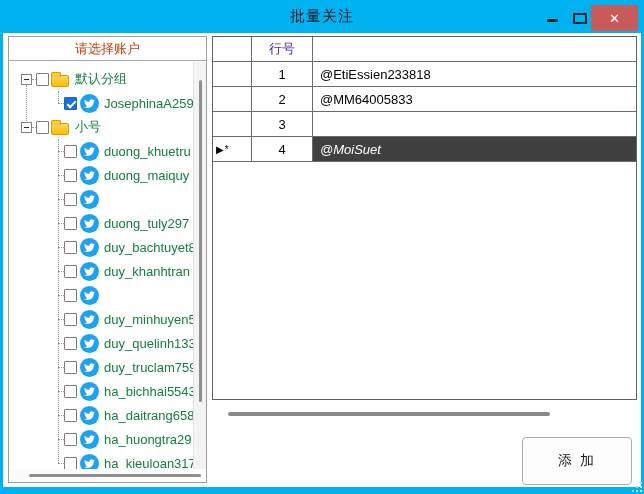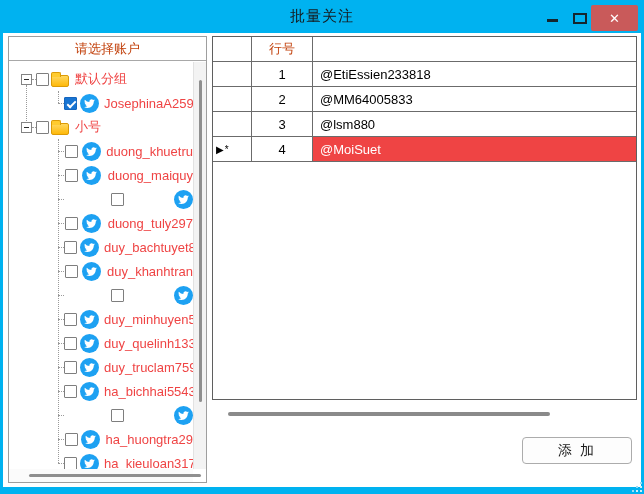--- a/index.html
+++ b/index.html
@@ -18,59 +18,59 @@
   .content{position:absolute;top:33px;left:3px;right:3px;bottom:7px;background:#fff;}
 
   
   .tree-panel{position:absolute;left:5px;top:3px;width:199px;height:447px;border:1px solid #9E9E9E;background:#fff;overflow:hidden;}
   .tree-header{height:24px;border-bottom:1px solid #A8A8A8;display:flex;align-items:center;justify-content:center;
                font-size:13px;color:#c2410c;background:#fff;}
   .tree-body{position:absolute;left:0;top:25px;right:13px;bottom:13px;padding-top:5px;overflow:hidden;}
   .vline{position:absolute;width:0;border-left:1px dotted #9a9a9a;z-index:0;}
   .trow{position:relative;height:24px;display:flex;align-items:center;white-space:nowrap;overflow:hidden;z-index:1;}
   .trow.root{padding-left:12px;}
-  .trow.child{padding-left:49px;justify-content:space-between;}
+  .trow.child{padding-left:49px;}
   .stub{border-top:1px dotted #9a9a9a;height:0;flex:0 0 auto;}
   .stub.s4{width:4px;} .stub.s6{width:6px;}
   .expander{position:relative;flex:0 0 auto;width:11px;height:11px;border:1px solid #838383;background:#fff;}
   .expander::after{content:"";position:absolute;left:2px;top:4px;width:5px;height:1px;background:#2b2b2b;}
   .cb{flex:0 0 auto;width:13px;height:13px;border:1px solid #7e7e7e;background:#fff;border-radius:1px;position:relative;}
   .cb.checked{background:#1874D2;border-color:#1565BE;}
   .cb.checked::after{content:"";position:absolute;left:2px;top:3px;width:7px;height:3px;
                      border-left:2px solid #fff;border-bottom:2px solid #fff;transform:rotate(-45deg);}
   .folder{position:relative;flex:0 0 auto;width:18px;height:12px;margin-left:2px;margin-top:3px;
           background:linear-gradient(180deg,#FFD75E,#FEB90A);border:1px solid #DC9B05;border-radius:2px;}
   .folder::before{content:"";position:absolute;left:-1px;top:-4px;width:8px;height:4px;background:#FFCB2F;
                   border:1px solid #DC9B05;border-bottom:none;border-radius:2px 2px 0 0;}
   .tw{flex:0 0 auto;width:19px;height:19px;margin-left:3px;border-radius:50%;background:#1DA1F2;
       display:flex;align-items:center;justify-content:center;}
   .tw svg{width:11px;height:11px;fill:#fff;}
-  .tlabel{margin-left:6px;font-size:13px;color:#ef4444;}
+  .tlabel{margin-left:6px;font-size:13px;color:#15803d;}
   .trow.child .tlabel{margin-left:5px;}
 
   .tree-vscroll{position:absolute;right:0;top:25px;bottom:13px;width:13px;background:#F3F3F3;border-left:1px solid #E2E2E2;}
   .tree-vscroll .thumb{position:absolute;left:5px;top:18px;width:3px;height:322px;background:#8F8F8F;border-radius:2px;}
   .tree-hscroll{position:absolute;left:0;right:13px;bottom:0;height:13px;background:#FBFBFB;}
   .tree-hscroll .thumb{position:absolute;left:20px;top:5px;width:172px;height:3px;background:#8F8F8F;border-radius:2px;}
 
   
   .grid{position:absolute;left:209px;top:3px;width:425px;height:364px;border:1px solid #5f5f5f;background:#fff;}
   .grow{display:flex;height:25px;border-bottom:1px solid #6b6b6b;}
   .gcell{border-right:1px solid #6b6b6b;display:flex;align-items:center;font-size:13px;color:#000;overflow:hidden;white-space:nowrap;}
   .c-sel{width:39px;flex:0 0 auto;padding-left:3px;font-size:10px;letter-spacing:1px;color:#000;}
   .c-num{width:61px;flex:0 0 auto;justify-content:center;}
   .c-handle{flex:1 1 auto;padding-left:7px;border-right:none;}
-  .grow.header .gcell{color:#c2410c;}
+  .grow.header .gcell{color:#4c1d95;}
   .grow.header .c-handle{justify-content:flex-start;}
-  .c-handle.sel{background:#ef4444;color:#fff;}
+  .c-handle.sel{background:#404040;color:#fff;font-style:italic;}
 
   .grid-hscroll{position:absolute;left:225px;top:379px;width:322px;height:4px;background:#8A8A8A;border-radius:2px;}
 
   
-  .add-btn{position:absolute;left:519px;top:404px;width:110px;height:27px;background:#FDFDFD;
+  .add-btn{position:absolute;left:519px;top:404px;width:110px;height:48px;background:#FDFDFD;
            border:1px solid #ACACAC;border-radius:4px;font-size:14px;color:#1c1c1c;cursor:pointer;letter-spacing:2px;}
   .resize-grip{position:absolute;right:1px;bottom:1px;width:12px;height:12px;}
   .resize-grip::after{content:"";position:absolute;right:1px;bottom:1px;width:2px;height:2px;background:#cdeffb;
      box-shadow:-4px 0 #cdeffb,-8px 0 #9adcf6,0 -4px #cdeffb,-4px -4px #9adcf6,0 -8px #9adcf6;}
 </style>
 </head>
 <body>
 
 <div class="screen">
 
@@ -221,20 +221,21 @@
             <div class="tlabel">ha_bichhai5543</div>
           </div>
           <div class="trow child">
             <div class="stub s6"></div>
             <div class="cb"></div>
             <div class="tw">
               <svg viewBox="0 0 24 24" xmlns="http://www.w3.org/2000/svg">
                 <path d="M23.64 4.94c-.86.38-1.78.64-2.75.75a4.8 4.8 0 0 0 2.1-2.65c-.92.55-1.95.95-3.04 1.16A4.79 4.79 0 0 0 11.7 7.55c0 .37.04.74.12 1.09A13.6 13.6 0 0 1 1.96 3.63a4.78 4.78 0 0 0 1.48 6.39 4.77 4.77 0 0 1-2.17-.6v.06c0 2.32 1.65 4.25 3.84 4.7a4.8 4.8 0 0 1-2.16.08 4.79 4.79 0 0 0 4.47 3.32A9.6 9.6 0 0 1 .34 19.63a13.54 13.54 0 0 0 7.34 2.15c8.8 0 13.62-7.3 13.62-13.62l-.02-.62a9.7 9.7 0 0 0 2.36-2.6z"></path>
               </svg>
             </div>
+            <div class="tlabel">ha_daitrang658</div>
           </div>
           <div class="trow child">
             <div class="stub s6"></div>
             <div class="cb"></div>
             <div class="tw">
               <svg viewBox="0 0 24 24" xmlns="http://www.w3.org/2000/svg">
                 <path d="M23.64 4.94c-.86.38-1.78.64-2.75.75a4.8 4.8 0 0 0 2.1-2.65c-.92.55-1.95.95-3.04 1.16A4.79 4.79 0 0 0 11.7 7.55c0 .37.04.74.12 1.09A13.6 13.6 0 0 1 1.96 3.63a4.78 4.78 0 0 0 1.48 6.39 4.77 4.77 0 0 1-2.17-.6v.06c0 2.32 1.65 4.25 3.84 4.7a4.8 4.8 0 0 1-2.16.08 4.79 4.79 0 0 0 4.47 3.32A9.6 9.6 0 0 1 .34 19.63a13.54 13.54 0 0 0 7.34 2.15c8.8 0 13.62-7.3 13.62-13.62l-.02-.62a9.7 9.7 0 0 0 2.36-2.6z"></path>
               </svg>
             </div>
             <div class="tlabel">ha_huongtra29</div>
@@ -273,21 +274,20 @@
             <div class="gcell c-handle">@EtiEssien233818</div>
           </div>
           <div class="grow">
             <div class="gcell c-sel"></div>
             <div class="gcell c-num">2</div>
             <div class="gcell c-handle">@MM64005833</div>
           </div>
           <div class="grow">
             <div class="gcell c-sel"></div>
             <div class="gcell c-num">3</div>
-            <div class="gcell c-handle">@lsm880</div>
           </div>
           <div class="grow">
             <div class="gcell c-sel">▶*</div>
             <div class="gcell c-num">4</div>
             <div class="gcell c-handle sel">@MoiSuet</div>
           </div>
         </div>
     </div>
 
     <div class="grid-hscroll"></div>

